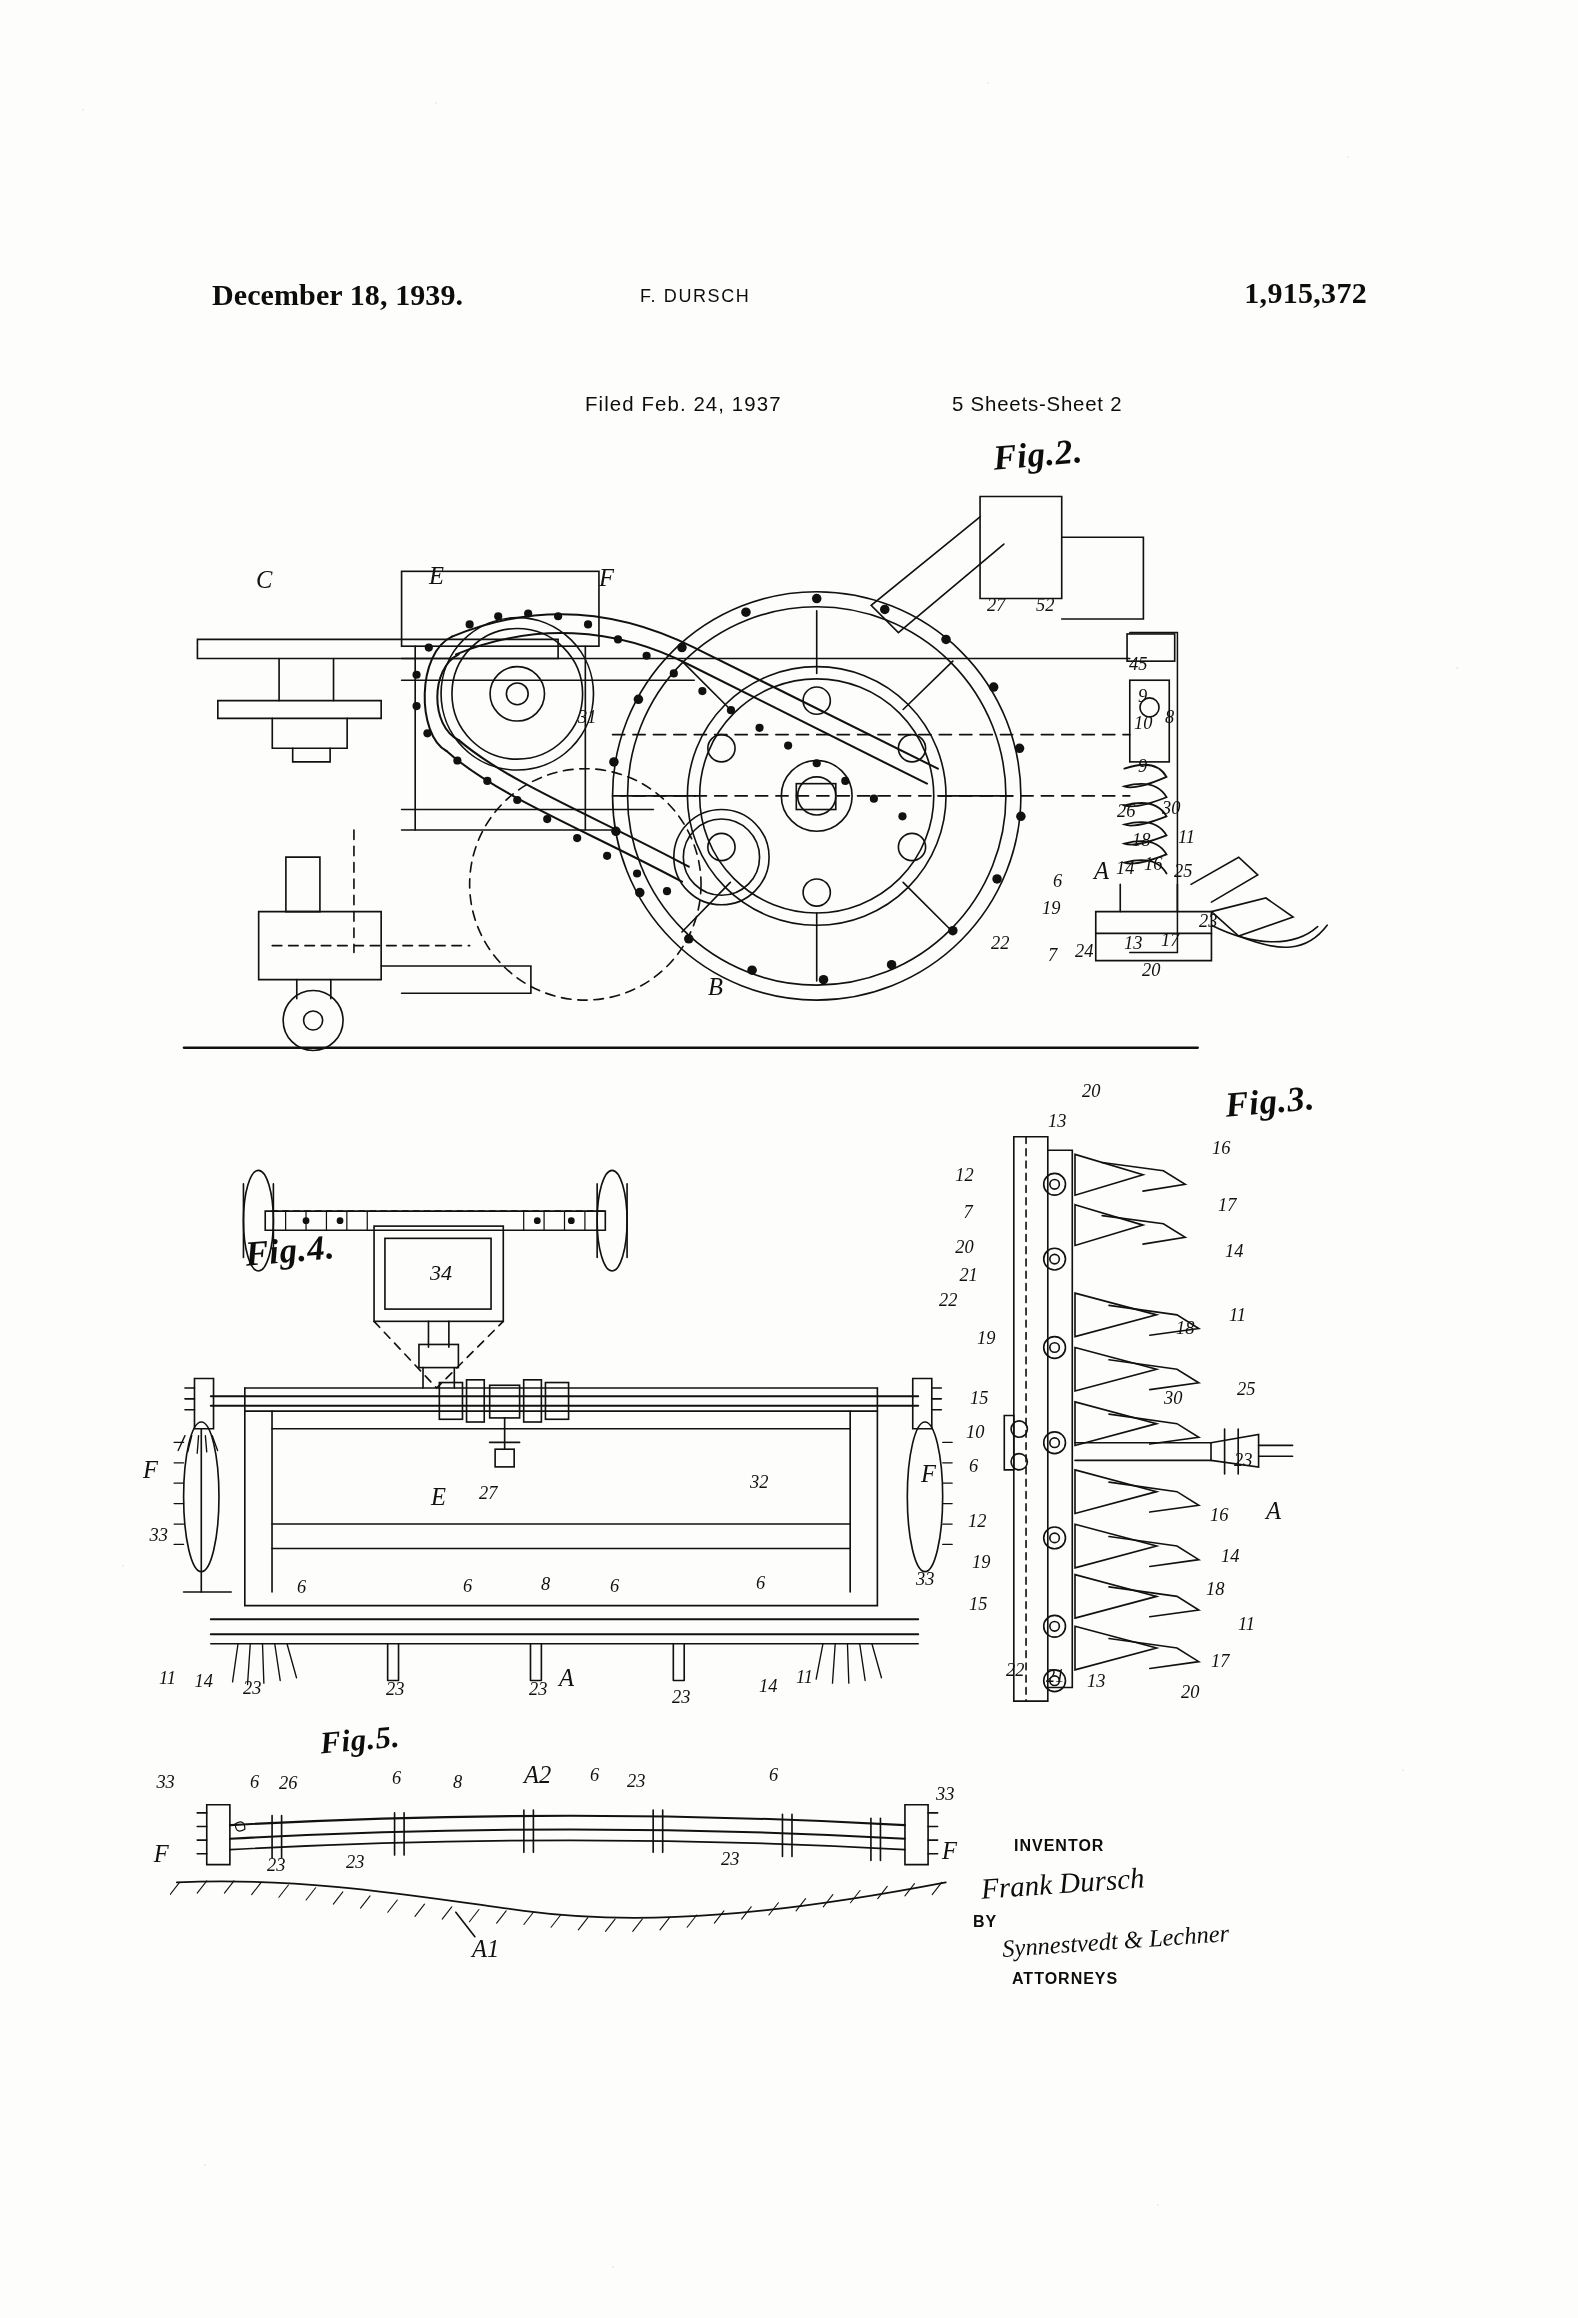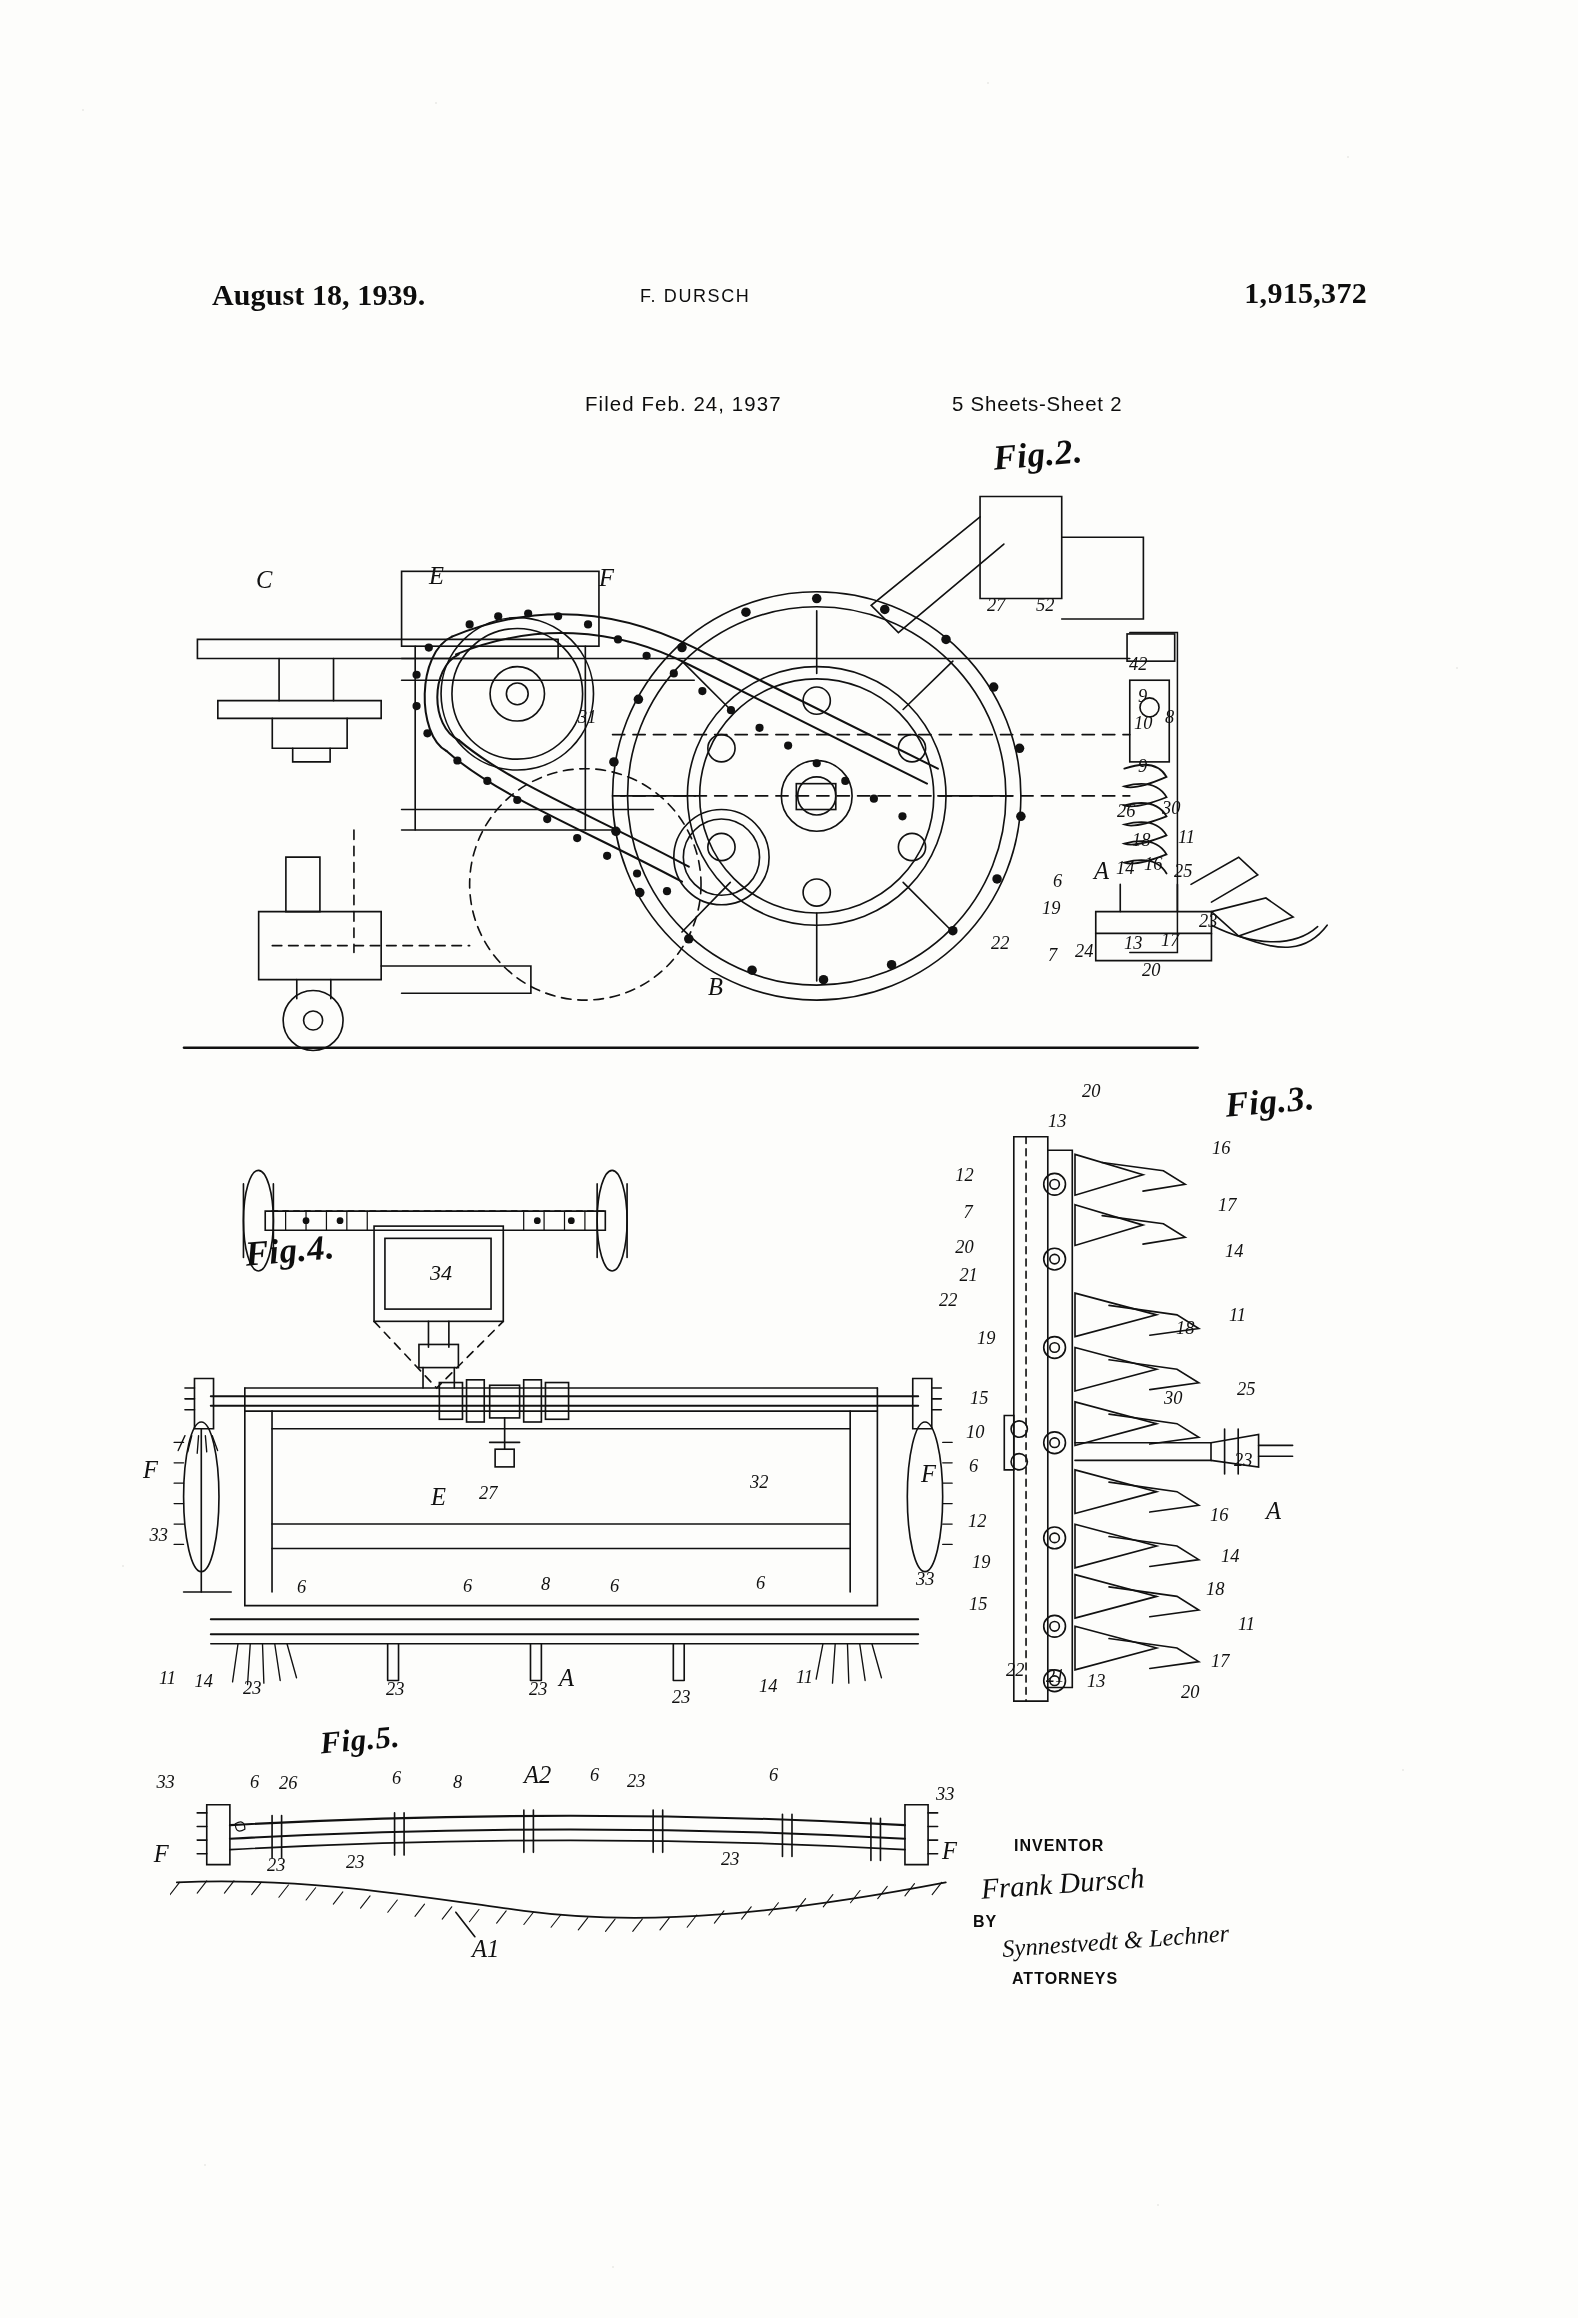--- a/index.html
+++ b/index.html
@@ -122,21 +122,21 @@
   <div class="speckle" style="left:1347px;top:156px"></div>
   <div class="speckle" style="left:435px;top:102px"></div>
   <div class="speckle" style="left:1456px;top:667px"></div>
   <div class="speckle" style="left:204px;top:2164px"></div>
   <div class="speckle" style="left:1157px;top:2204px"></div>
   <div class="speckle" style="left:612px;top:2266px"></div>
   <div class="speckle" style="left:122px;top:1565px"></div>
   <div class="speckle" style="left:1402px;top:1769px"></div>
   <div class="speckle" style="left:987px;top:82px"></div>
 
-  <div class="hdr-date">August 18, 1939.</div>
+  <div class="hdr-date">December 18, 1939.</div>
   <div class="hdr-name">F. DURSCH</div>
   <div class="hdr-patno">1,915,372</div>
   <div class="hdr-filed">Filed Feb. 24, 1937</div>
   <div class="hdr-sheets">5 Sheets-Sheet 2</div>
 
   <div class="figwrap" style="left:177px; top:476px; width:1225px; height:599px;">
     <svg width="1225" height="599" viewBox="0 0 1800 880">
       <g fill="none" stroke="#111" stroke-width="2.4" stroke-linecap="round">
 
         <line x1="10" y1="840" x2="1500" y2="840" stroke-width="3.4"></line>
@@ -280,21 +280,21 @@
     <div class="figtitle" style="left:816px; top:-41px;">Fig.2.</div>
 
     <div class="lbl big" style="left:79px; top:90px;">C</div>
     <div class="lbl big" style="left:252px; top:86px;">E</div>
     <div class="lbl big" style="left:422px; top:88px;">F</div>
     <div class="lbl big" style="left:531px; top:497px;">B</div>
     <div class="lbl big" style="left:917px; top:381px;">A</div>
 
     <div class="lbl" style="left:810px; top:119px;">27</div>
     <div class="lbl" style="left:859px; top:119px;">52</div>
-    <div class="lbl" style="left:952px; top:178px;">42</div>
+    <div class="lbl" style="left:952px; top:178px;">45</div>
     <div class="lbl" style="left:961px; top:210px;">9</div>
     <div class="lbl" style="left:957px; top:237px;">10</div>
     <div class="lbl" style="left:988px; top:231px;">8</div>
     <div class="lbl" style="left:961px; top:280px;">9</div>
     <div class="lbl" style="left:940px; top:325px;">26</div>
     <div class="lbl" style="left:985px; top:322px;">30</div>
     <div class="lbl" style="left:401px; top:231px;">31</div>
     <div class="lbl" style="left:955px; top:354px;">18</div>
     <div class="lbl" style="left:1001px; top:351px;">11</div>
     <div class="lbl" style="left:939px; top:382px;">14</div>

